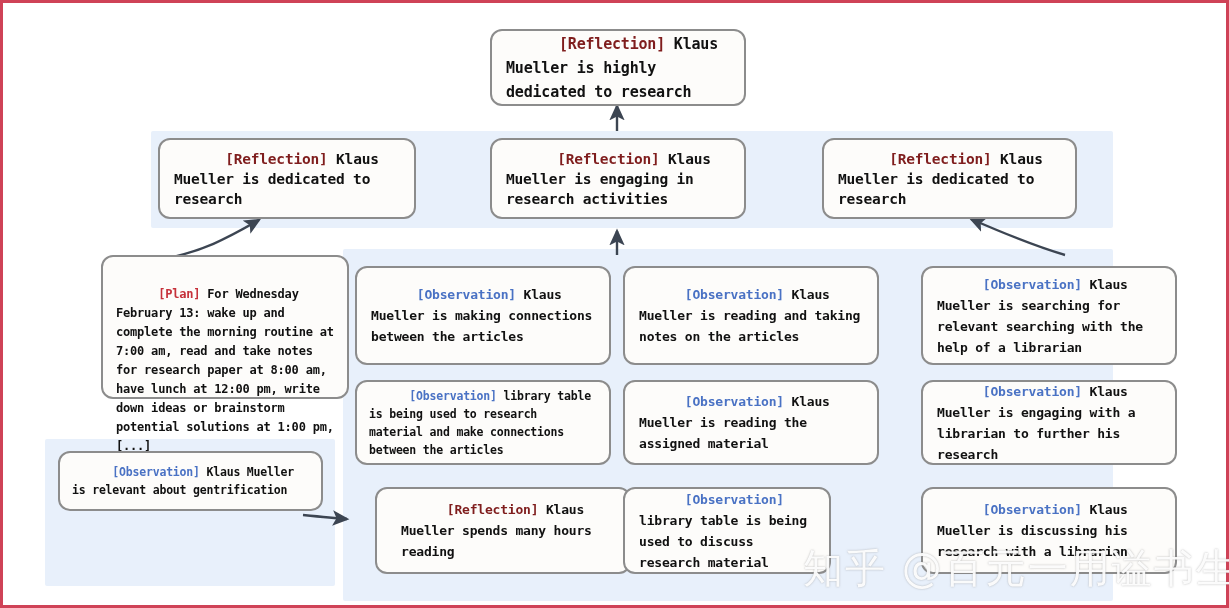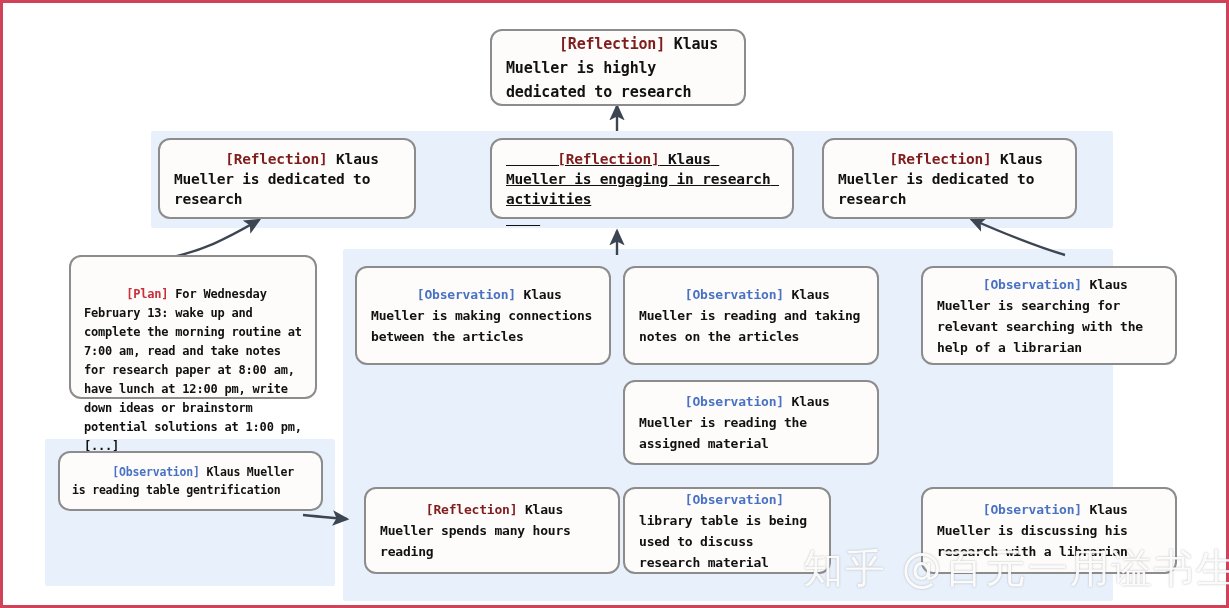--- a/index.html
+++ b/index.html
@@ -42,21 +42,21 @@
     word-break:normal;
   }
   .tag-reflection{color:#7f1d1d;font-weight:bold;text-align:right;}
   .tag-observation{color:#4a72c4;font-weight:bold;}
   .tag-plan{color:#c6313a;font-weight:bold;}
 
   
   .fs15{font-size:15px;line-height:24px;}
   .fs14{font-size:14.5px;line-height:20px;}
   .fs13{font-size:13px;line-height:21px;}
-  .fs12{font-size:12px;line-height:19px;}
+  .fs12{font-size:12px;line-height:19px;margin-left:32px;}
   .fs11{font-size:11.5px;line-height:18px;}
 
   #watermark{
     position:absolute;
     left:800px;top:538px;
     font-family:"DejaVu Sans", sans-serif;
     font-size:40px;
     color:rgba(255,255,255,0.93);
     text-shadow:0 0 2px rgba(120,120,120,0.55);
     letter-spacing:2px;
@@ -97,53 +97,58 @@
       <span class="tag-reflection">[Reflection]</span><span> Klaus Mueller is highly dedicated to research</span>
     </span>
   </div>
 
   <div class="node fs14" style="left:155px;top:135px;width:258px;height:81px;">
     <span class="txt">
       <span class="tag-reflection">[Reflection]</span><span> Klaus Mueller is dedicated to research</span>
     </span>
   </div>
 
-  <div class="node fs14" style="left:487px;top:135px;width:304px;height:81px;text-decoration:underline;">
+  <div class="node fs14" style="left:487px;top:135px;width:256px;height:81px;">
     <span class="txt">
       <span class="tag-reflection">[Reflection]</span><span> Klaus Mueller is engaging in research activities</span>
     </span>
   </div>
 
   <div class="node fs14" style="left:819px;top:135px;width:255px;height:81px;">
     <span class="txt">
       <span class="tag-reflection">[Reflection]</span><span> Klaus Mueller is dedicated to research</span>
     </span>
   </div>
 
   <div class="node fs12" style="left:66px;top:252px;width:248px;height:144px;align-items:flex-start;padding-top:9px;">
     <span class="txt" style="padding:0 13px;">
       <span class="tag-plan">[Plan]</span><span> For Wednesday February 13: wake up and complete the morning routine at 7:00 am, read and take notes for research paper at 8:00 am, have lunch at 12:00 pm, write down ideas or brainstorm potential solutions at 1:00 pm, [...]</span>
     </span>
   </div>
 
   <div class="node fs11" style="left:55px;top:448px;width:265px;height:60px;">
     <span class="txt" style="padding:0 12px;">
-      <span class="tag-observation">[Observation]</span><span> Klaus Mueller is reading table gentrification</span>
+      <span class="tag-observation">[Observation]</span><span> Klaus Mueller is relevant about gentrification</span>
     </span>
   </div>
 
 
   <div class="node fs13" style="left:352px;top:263px;width:256px;height:99px;">
     <span class="txt">
       <span class="tag-observation">[Observation]</span><span> Klaus Mueller is making connections between the articles</span>
     </span>
   </div>
 
+  <div class="node fs11" style="left:352px;top:377px;width:256px;height:85px;">
+    <span class="txt" style="padding:0 12px;">
+      <span class="tag-observation">[Observation]</span><span> library table is being used to research material and make connections between the articles</span>
+    </span>
+  </div>
 
-  <div class="node fs13" style="left:361px;top:484px;width:256px;height:87px;">
+  <div class="node fs13" style="left:372px;top:484px;width:256px;height:87px;padding-left:10px;">
     <span class="txt">
       <span class="tag-reflection">[Reflection]</span><span> Klaus Mueller spends many hours reading</span>
     </span>
   </div>
 
   <div class="node fs13" style="left:620px;top:263px;width:256px;height:99px;justify-content:flex-end;">
     <span class="txt">
       <span class="tag-observation">[Observation]</span><span> Klaus Mueller is reading and taking notes on the articles</span>
     </span>
   </div>
@@ -159,20 +164,25 @@
       <span class="tag-observation">[Observation]</span><span> library table is being used to discuss research material</span>
     </span>
   </div>
 
   <div class="node fs13" style="left:918px;top:263px;width:256px;height:99px;">
     <span class="txt">
       <span class="tag-observation">[Observation]</span><span> Klaus Mueller is searching for relevant searching with the help of a librarian</span>
     </span>
   </div>
 
+  <div class="node fs13" style="left:918px;top:377px;width:256px;height:85px;">
+    <span class="txt">
+      <span class="tag-observation">[Observation]</span><span> Klaus Mueller is engaging with a librarian to further his research</span>
+    </span>
+  </div>
 
   <div class="node fs13" style="left:918px;top:484px;width:256px;height:87px;">
     <span class="txt">
       <span class="tag-observation">[Observation]</span><span> Klaus Mueller is discussing his research with a librarian</span>
     </span>
   </div>
 
   <div id="watermark">知乎 @百元一用谥书生</div>
 
 </div>

